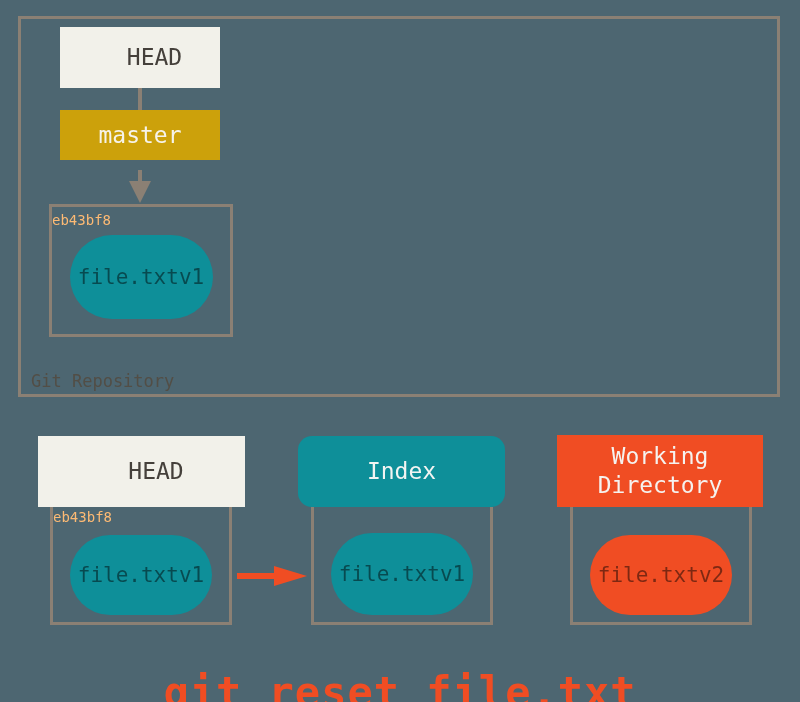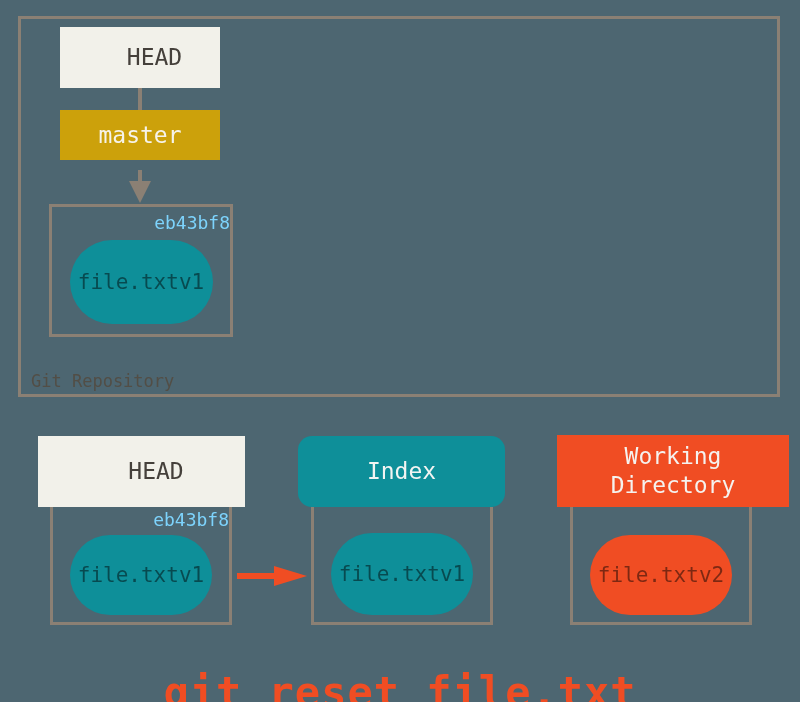--- a/index.html
+++ b/index.html
@@ -45,23 +45,23 @@
     border-radius: 42px;
     font-size: 21px;
     line-height: 1.25;
     color: rgba(0,0,0,0.48);
   }
   .pill.tealbg { color: rgba(0,0,0,0.48); }
   .pill.redbg  { color: rgba(0,0,0,0.48); }
 
   .hash-label {
     width: 100%;
-    text-align: right;
-    font-size: 18px;
-    color: #7dd3fc;
+    text-align: left;
+    font-size: 14px;
+    color: #fdba74;
   }
 
   .repo-label {
     position: absolute;
     left: 10px;
     bottom: 3px;
     font-size: 17px;
     color: #524e46;
   }
 
@@ -139,21 +139,21 @@
   <div class="abs header-box tealbg" style="left:298px; top:436px; width:207px; height:71px;border-radius:14px;">
     <span>Index</span>
   </div>
   <div class="abs outline no-top" style="left:311px; top:507px; width:182px; height:118px;">
     <div class="pill tealbg" style="position:absolute; left:17px; top:26px; width:142px; height:82px; border-radius:41px;">
       <span>file.txt</span>
       <span>v1</span>
     </div>
   </div>
 
-  <div class="abs header-box redbg" style="left:557px; top:435px; width:232px; height:72px;">
+  <div class="abs header-box redbg" style="left:557px; top:435px; width:206px; height:72px;">
     <span style="display:inline-block; width:150px;">Working Directory</span>
   </div>
   <div class="abs outline no-top" style="left:570px; top:507px; width:182px; height:118px;">
     <div class="pill redbg" style="position:absolute; left:17px; top:28px; width:142px; height:80px; border-radius:40px;">
       <span>file.txt</span>
       <span>v2</span>
     </div>
   </div>
 
   <div class="abs caption" style="left:0; top:668px;">git reset file.txt</div>

